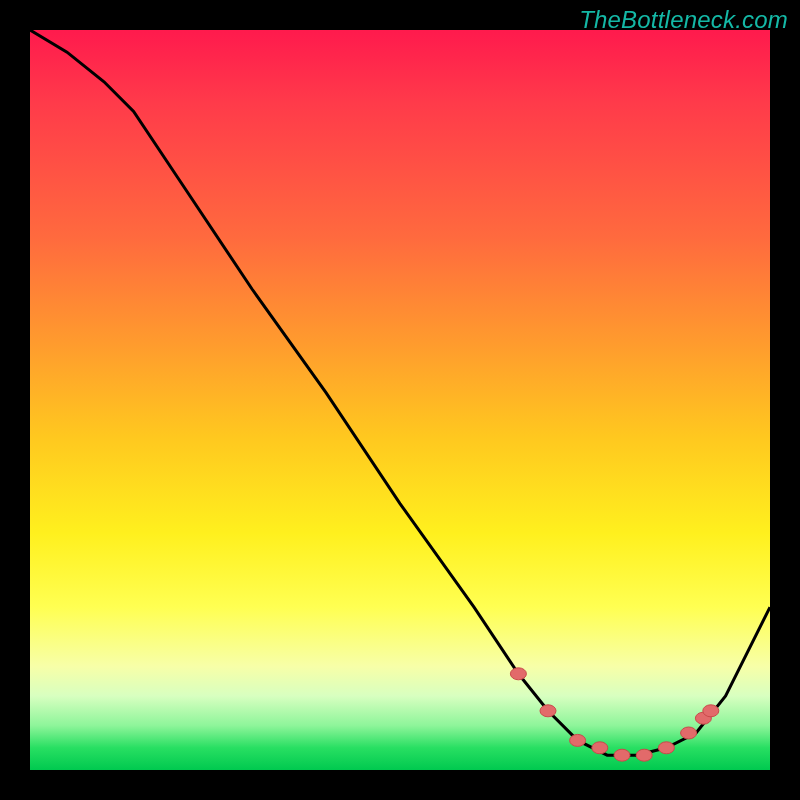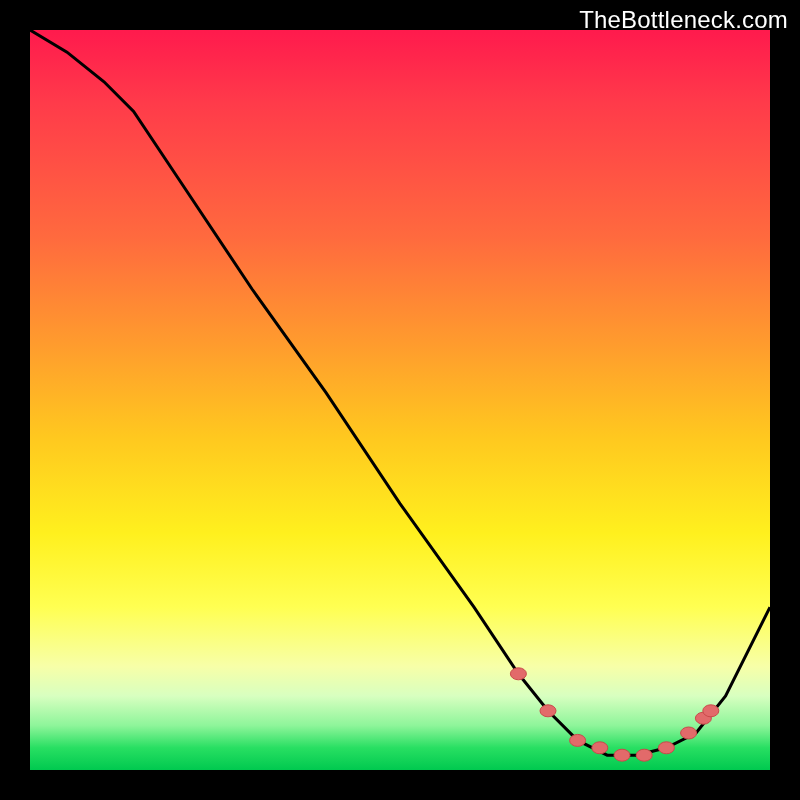--- a/index.html
+++ b/index.html
@@ -14,26 +14,27 @@
   .frame {
     position: relative;
     width: 800px;
     height: 800px;
     background: #000;
   }
   .watermark {
     position: absolute;
     top: 6px;
     right: 12px;
-    color: #ffffff;
+    color: #14b8a6;
     font-size: 24px;
     font-weight: 500;
     letter-spacing: 0.2px;
     z-index: 5;
     user-select: none;
+    font-style: italic;
   }
   .plot-area {
     position: absolute;
     left: 30px;
     top: 30px;
     width: 740px;
     height: 740px;
     overflow: hidden;
   }
   .gradient {

